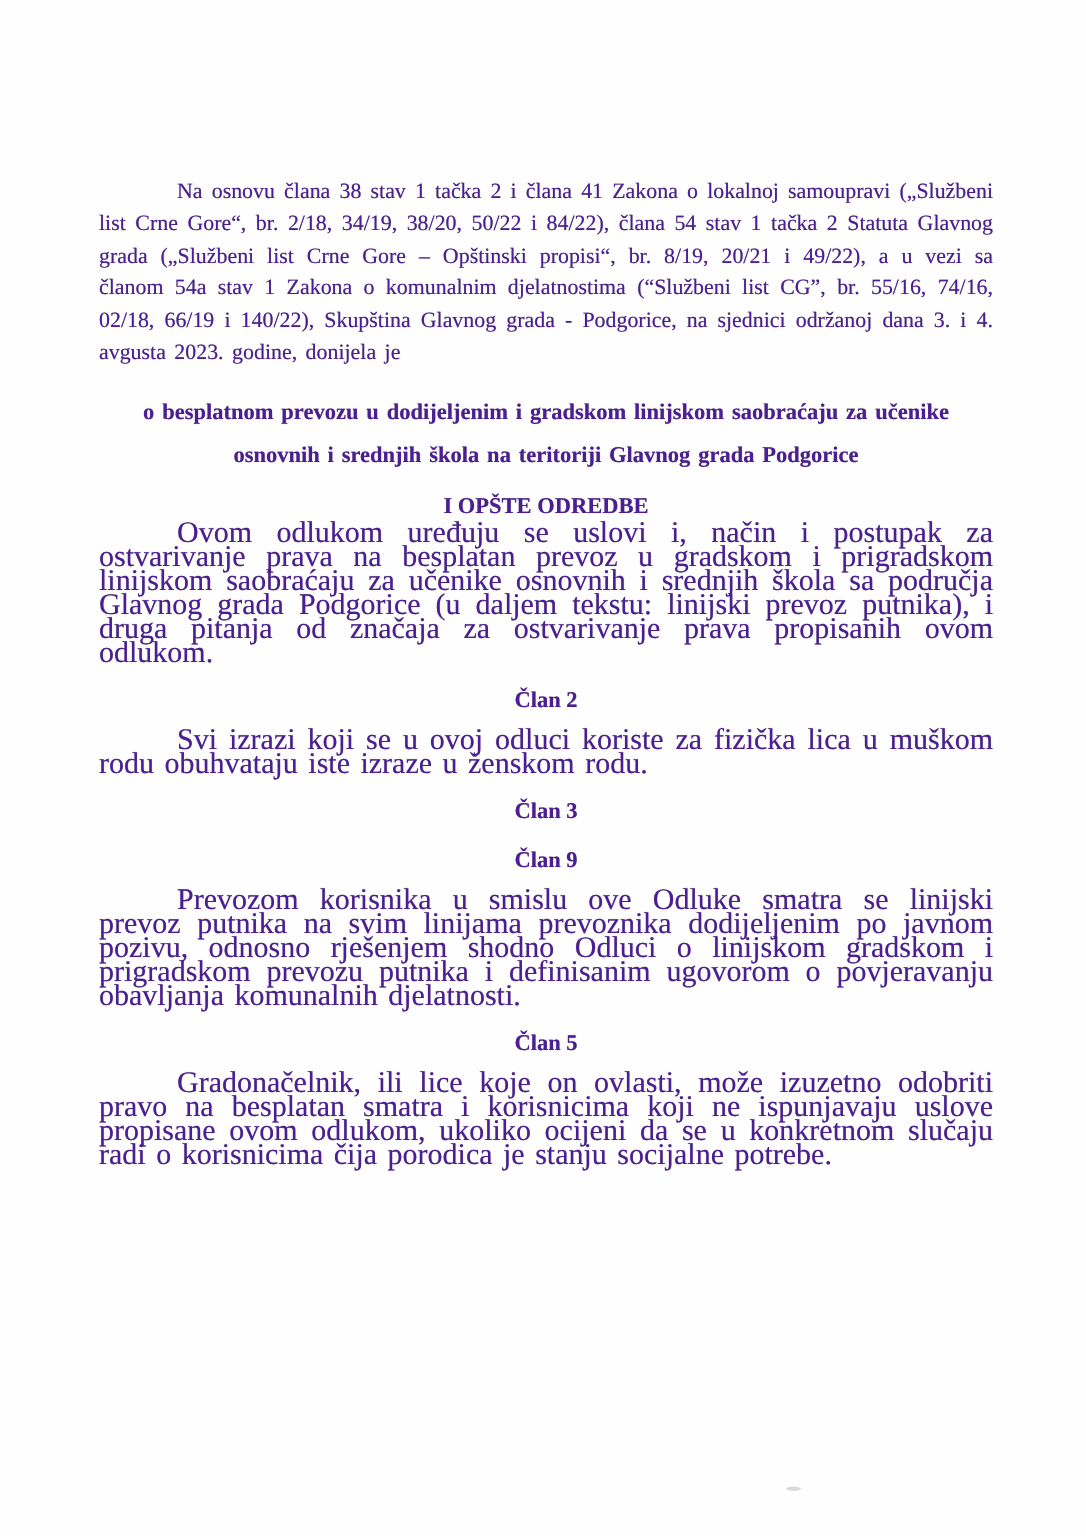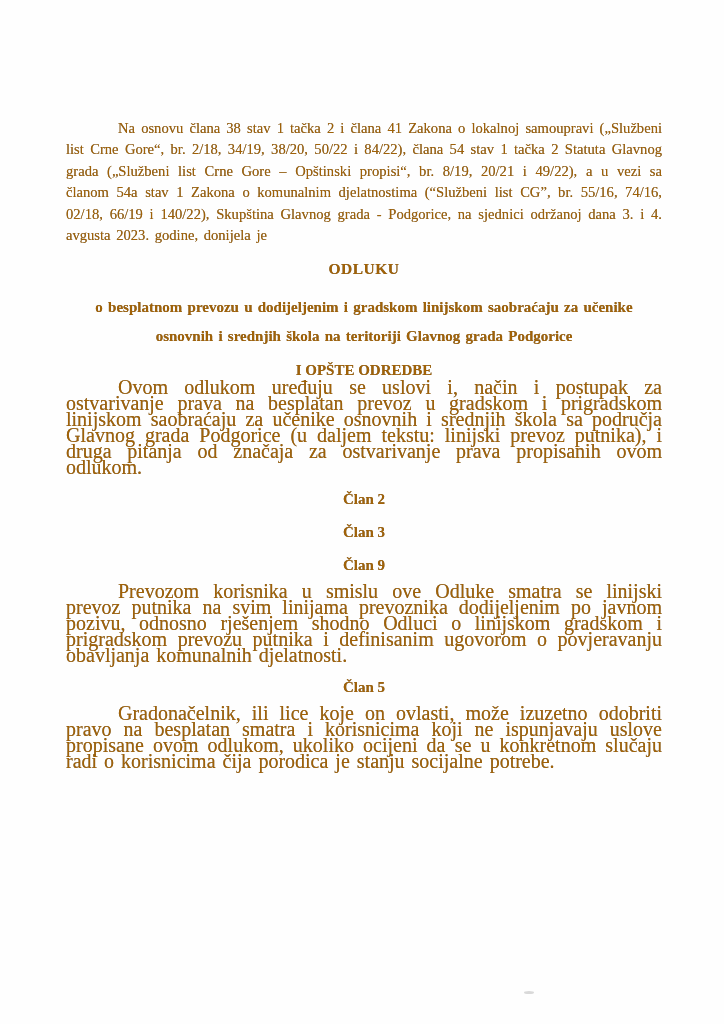--- a/index.html
+++ b/index.html
@@ -5,21 +5,21 @@
   * { margin: 0; padding: 0; box-sizing: border-box; }
   html, body {
     background: #ffffff;
     font-family: "Liberation Serif", "DejaVu Serif", serif;
   }
   .page {
     position: relative;
     width: 724px;
     height: 1024px;
     background: #fefefe;
-    color: #a16207;
+    color: #4c1d95;
     overflow: hidden;
     text-shadow: 0 0 0.5px rgba(30,30,30,0.55); 
   }
   .content {
     position: absolute;
     top: 118px;
     left: 66px;
     width: 596px;
   }
   .preamble {
@@ -75,32 +75,32 @@
   }
 </style>
 </head>
 <body>
 
 <div class="page">
   <div class="content">
 
     <p class="preamble">Na osnovu člana 38 stav 1 tačka 2 i člana 41 Zakona o lokalnoj samoupravi („Službeni list Crne Gore“, br. 2/18, 34/19, 38/20, 50/22 i 84/22), člana 54 stav 1 tačka 2 Statuta Glavnog grada („Službeni list Crne Gore – Opštinski propisi“, br. 8/19, 20/21 i 49/22), a u vezi sa članom 54a stav 1 Zakona o komunalnim djelatnostima (“Službeni list CG”, br. 55/16, 74/16, 02/18, 66/19 i 140/22), Skupština Glavnog grada - Podgorice, na sjednici održanoj dana 3. i 4. avgusta 2023. godine, donijela je</p>
 
-    <h1 class="doc-title">ODLUKU</h1>
 
     <h2 class="doc-subtitle">o besplatnom prevozu u dodijeljenim i gradskom linijskom saobraćaju za učenike osnovnih i srednjih škola na teritoriji Glavnog grada Podgorice</h2>
 
     <h3 class="section-heading">I OPŠTE ODREDBE</h3>
 
     <div class="article">
       <p class="article-text">Ovom odlukom uređuju se uslovi i, način i postupak za ostvarivanje prava na besplatan prevoz u gradskom i prigradskom linijskom saobraćaju za učenike osnovnih i srednjih škola sa područja Glavnog grada Podgorice (u daljem tekstu: linijski prevoz putnika), i druga pitanja od značaja za ostvarivanje prava propisanih ovom odlukom.</p>
     </div>
 
     <div class="article">
       <h4 class="article-heading">Član 2</h4>
+      <p class="article-text">Svi izrazi koji se u ovoj odluci koriste za fizička lica u muškom rodu obuhvataju iste izraze u ženskom rodu.</p>
     </div>
 
     <div class="article">
       <h4 class="article-heading">Član 3</h4>
     </div>
 
     <div class="article">
       <h4 class="article-heading">Član 9</h4>
       <p class="article-text">Prevozom korisnika u smislu ove Odluke smatra se linijski prevoz putnika na svim linijama prevoznika dodijeljenim po javnom pozivu, odnosno rješenjem shodno Odluci o linijskom gradskom i prigradskom prevozu putnika i definisanim ugovorom o povjeravanju obavljanja komunalnih djelatnosti.</p>
     </div>

